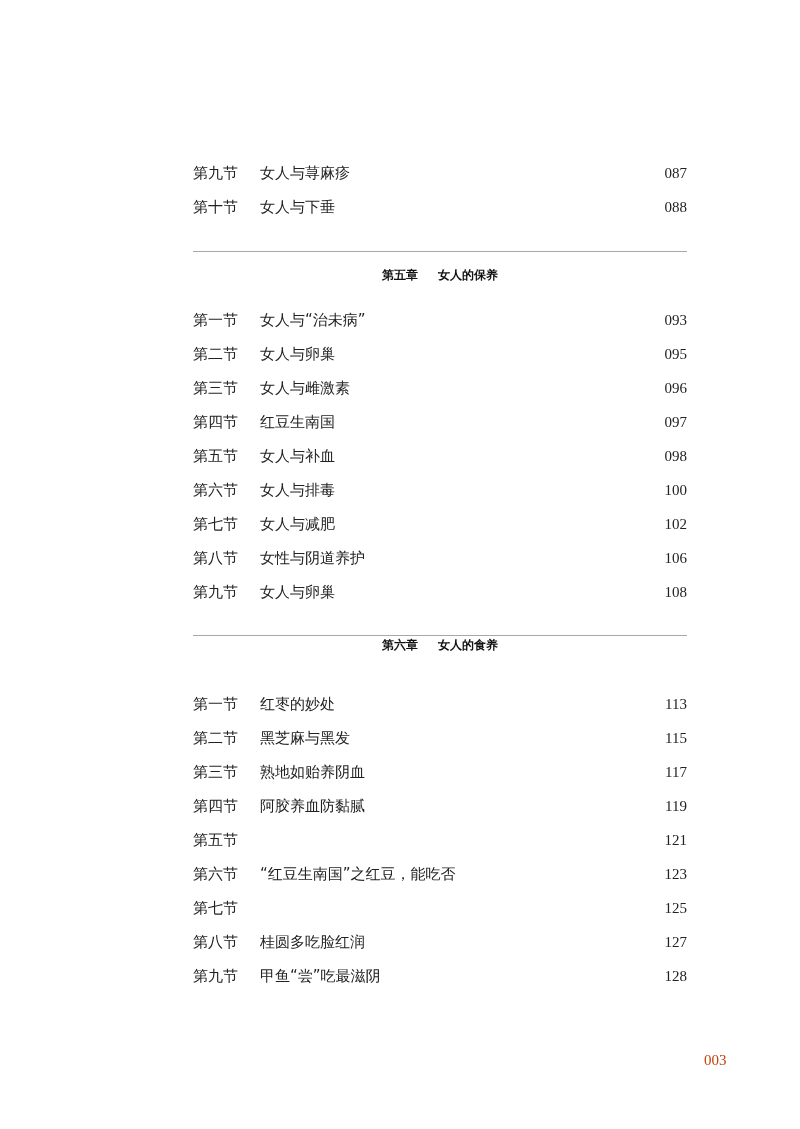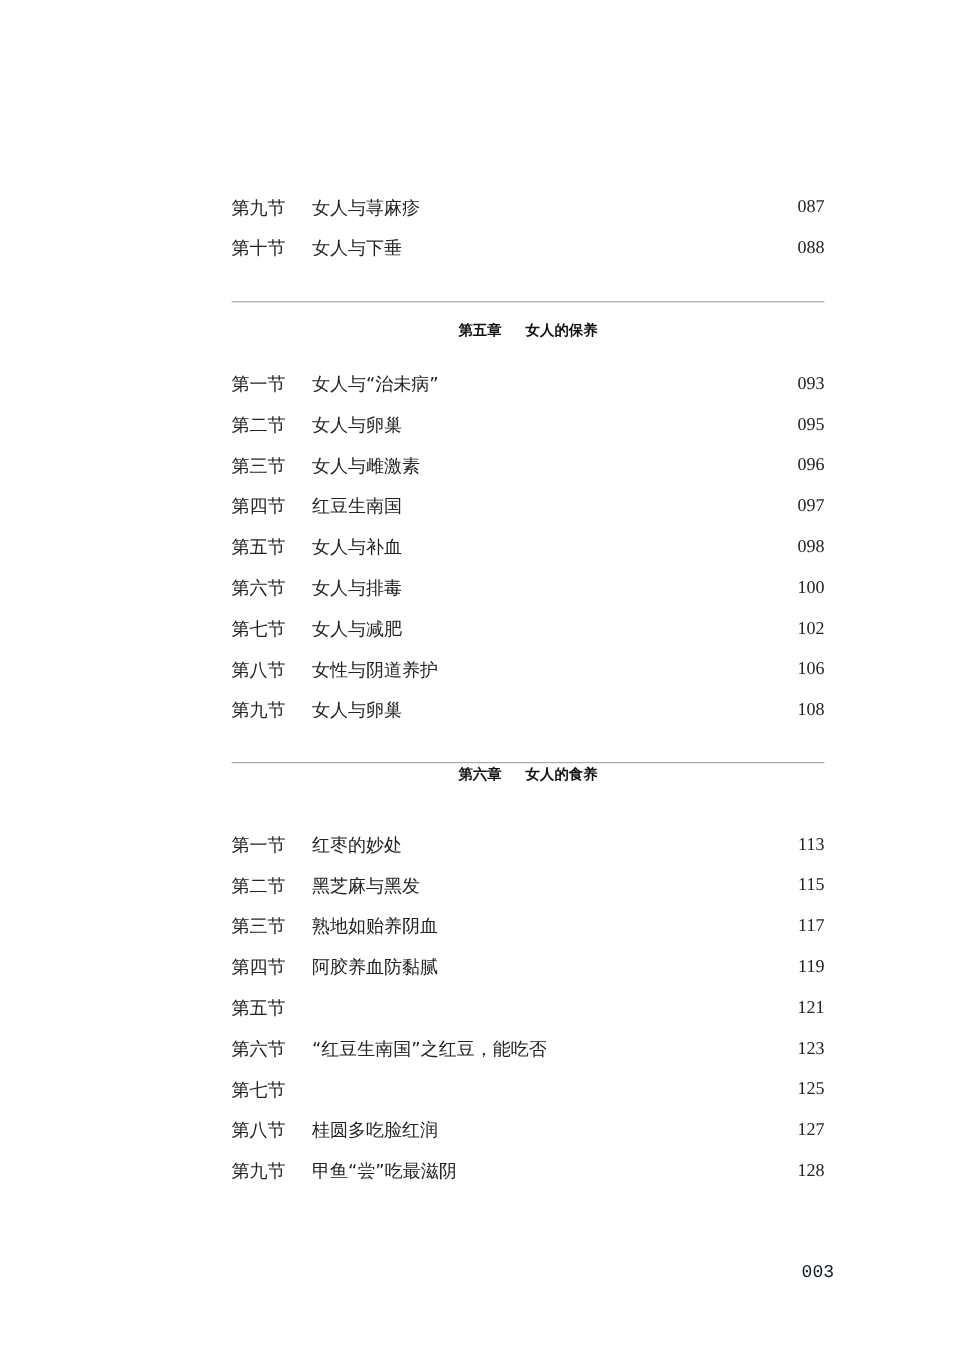--- a/index.html
+++ b/index.html
@@ -68,25 +68,25 @@
       height: 28px;
       line-height: 28px;
       color: #111;
     }
     .chapter .gap {
       display: inline-block;
       width: 20px;
     }
     .page-num {
       position: absolute;
-      left: 668px;
+      left: 704px;
       top: 1052px;
-      font-family: Liberation Mono, monospace;
+      font-family: Liberation Serif, serif;
       font-size: 15px;
-      color: #0f172a;
+      color: #c2410c;
     }
   </style>
 </head>
 <body>
 
 <div class="page">
 
   <div class="row" style="top:161px;">
     <span class="sec">第九节</span>
     <span class="title">女人与荨麻疹</span>

